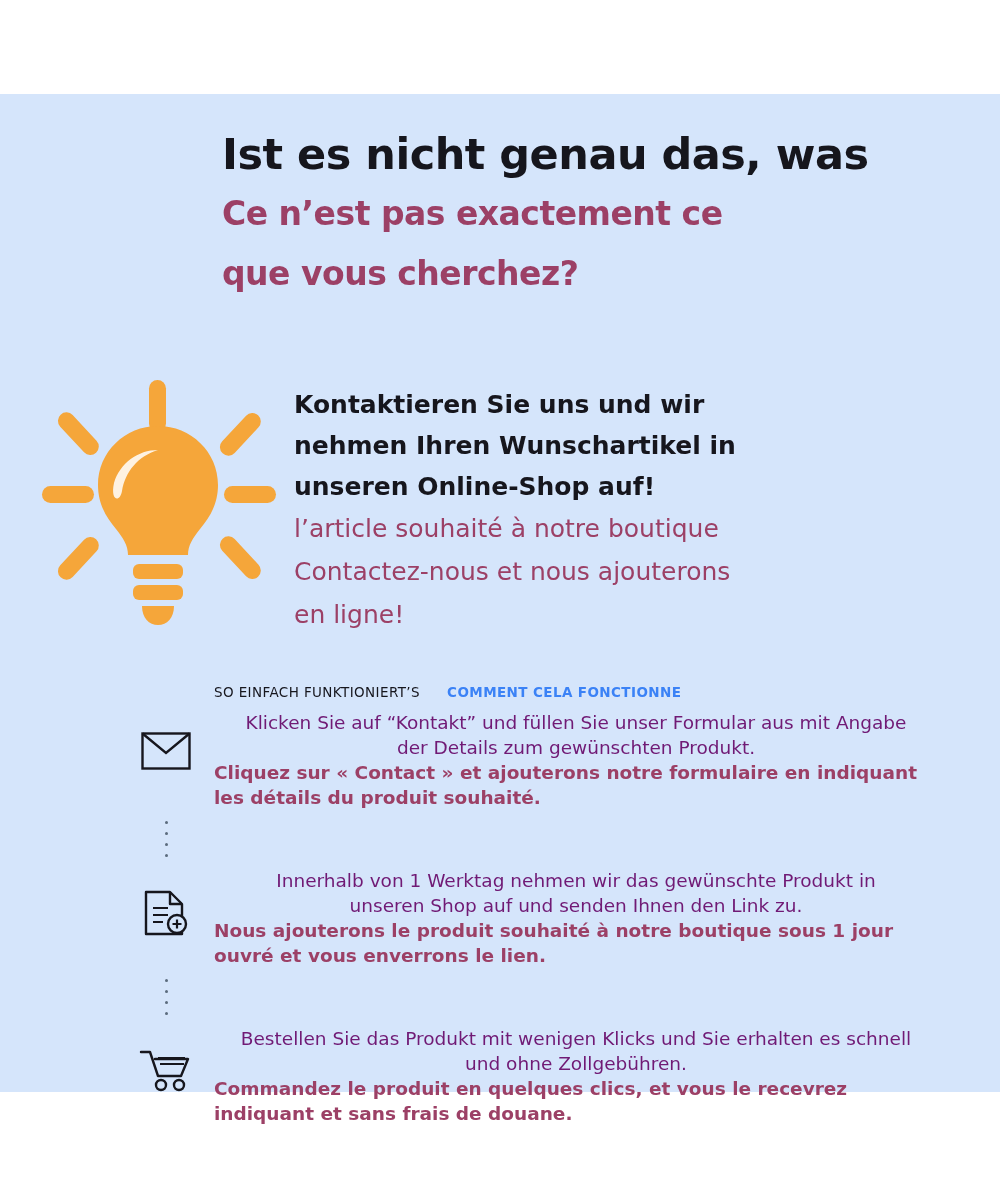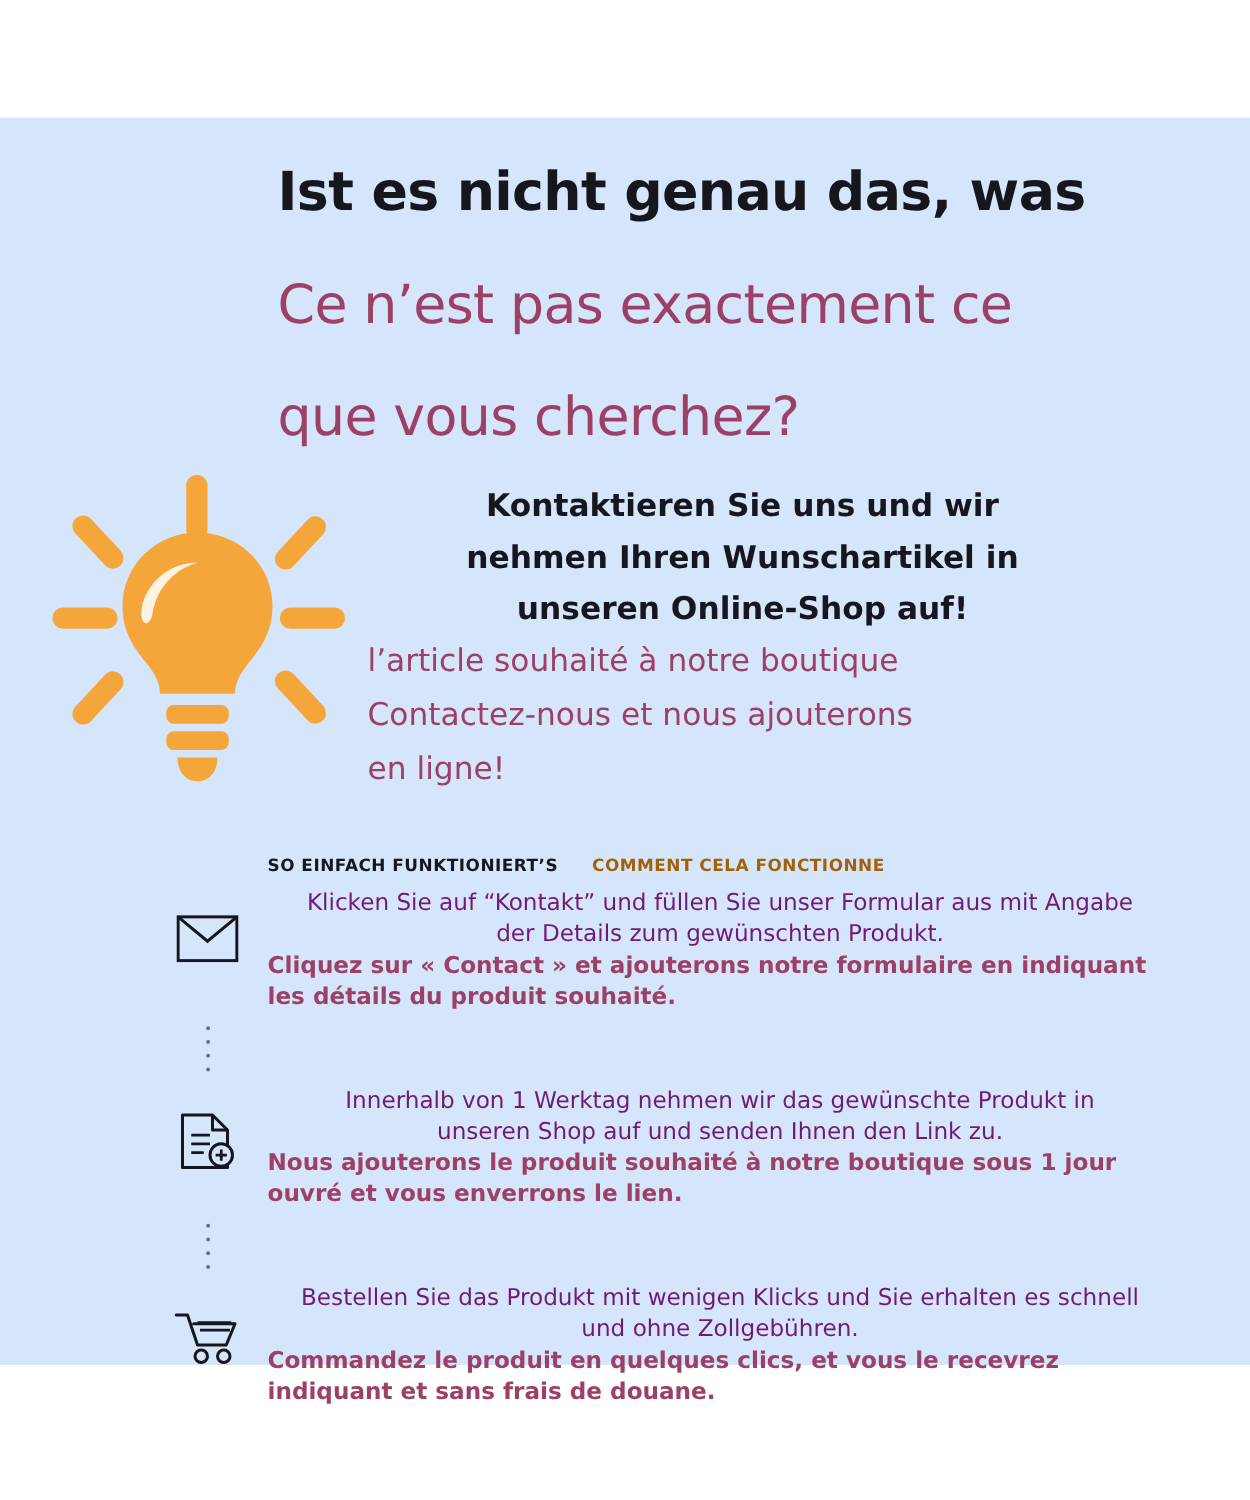--- a/index.html
+++ b/index.html
@@ -37,26 +37,25 @@
   .headline .de {
     font-family: "DejaVu Sans", sans-serif;
     font-weight: bold;
     font-size: 43px;
     line-height: 59px;
     color: #16161d;
     letter-spacing: -0.5px;
   }
   .headline .fr {
     font-family: "DejaVu Sans", sans-serif;
-    font-weight: normal;
-    font-size: 43px;
+    font-weight: bold;
+    font-size: 33px;
     line-height: 60px;
     color: #9c4066;
     letter-spacing: -0.5px;
-    margin-top: 30px;
   }
   
   .bulb-wrap {
     position: absolute;
     left: 36px;
     top: 380px;
     width: 245px;
     height: 250px;
   }
   
@@ -64,46 +63,45 @@
     position: absolute;
     left: 294px;
     top: 384px;
     width: 600px;
   }
   .lead .de {
     font-weight: bold;
     font-size: 25px;
     line-height: 41px;
     color: #16161d;
-    text-align: center;
   }
   .lead .fr {
     font-weight: normal;
     font-size: 25px;
     line-height: 43px;
     color: #9c4066;
   }
   
   .steps-header {
     position: absolute;
     left: 214px;
     top: 682px;
     white-space: nowrap;
   }
   .steps-header .de {
     font-size: 13.5px;
-    font-weight: bold;
+    font-weight: normal;
     letter-spacing: 0.4px;
     color: #16161d;
   }
   .steps-header .fr {
     font-size: 13.5px;
     font-weight: bold;
     letter-spacing: 0.4px;
-    color: #a16207;
+    color: #3b82f6;
     margin-left: 22px;
   }
   .steps {
     position: absolute;
     left: 118px;
     top: 710px;
     width: 820px;
   }
   .step {
     position: relative;

